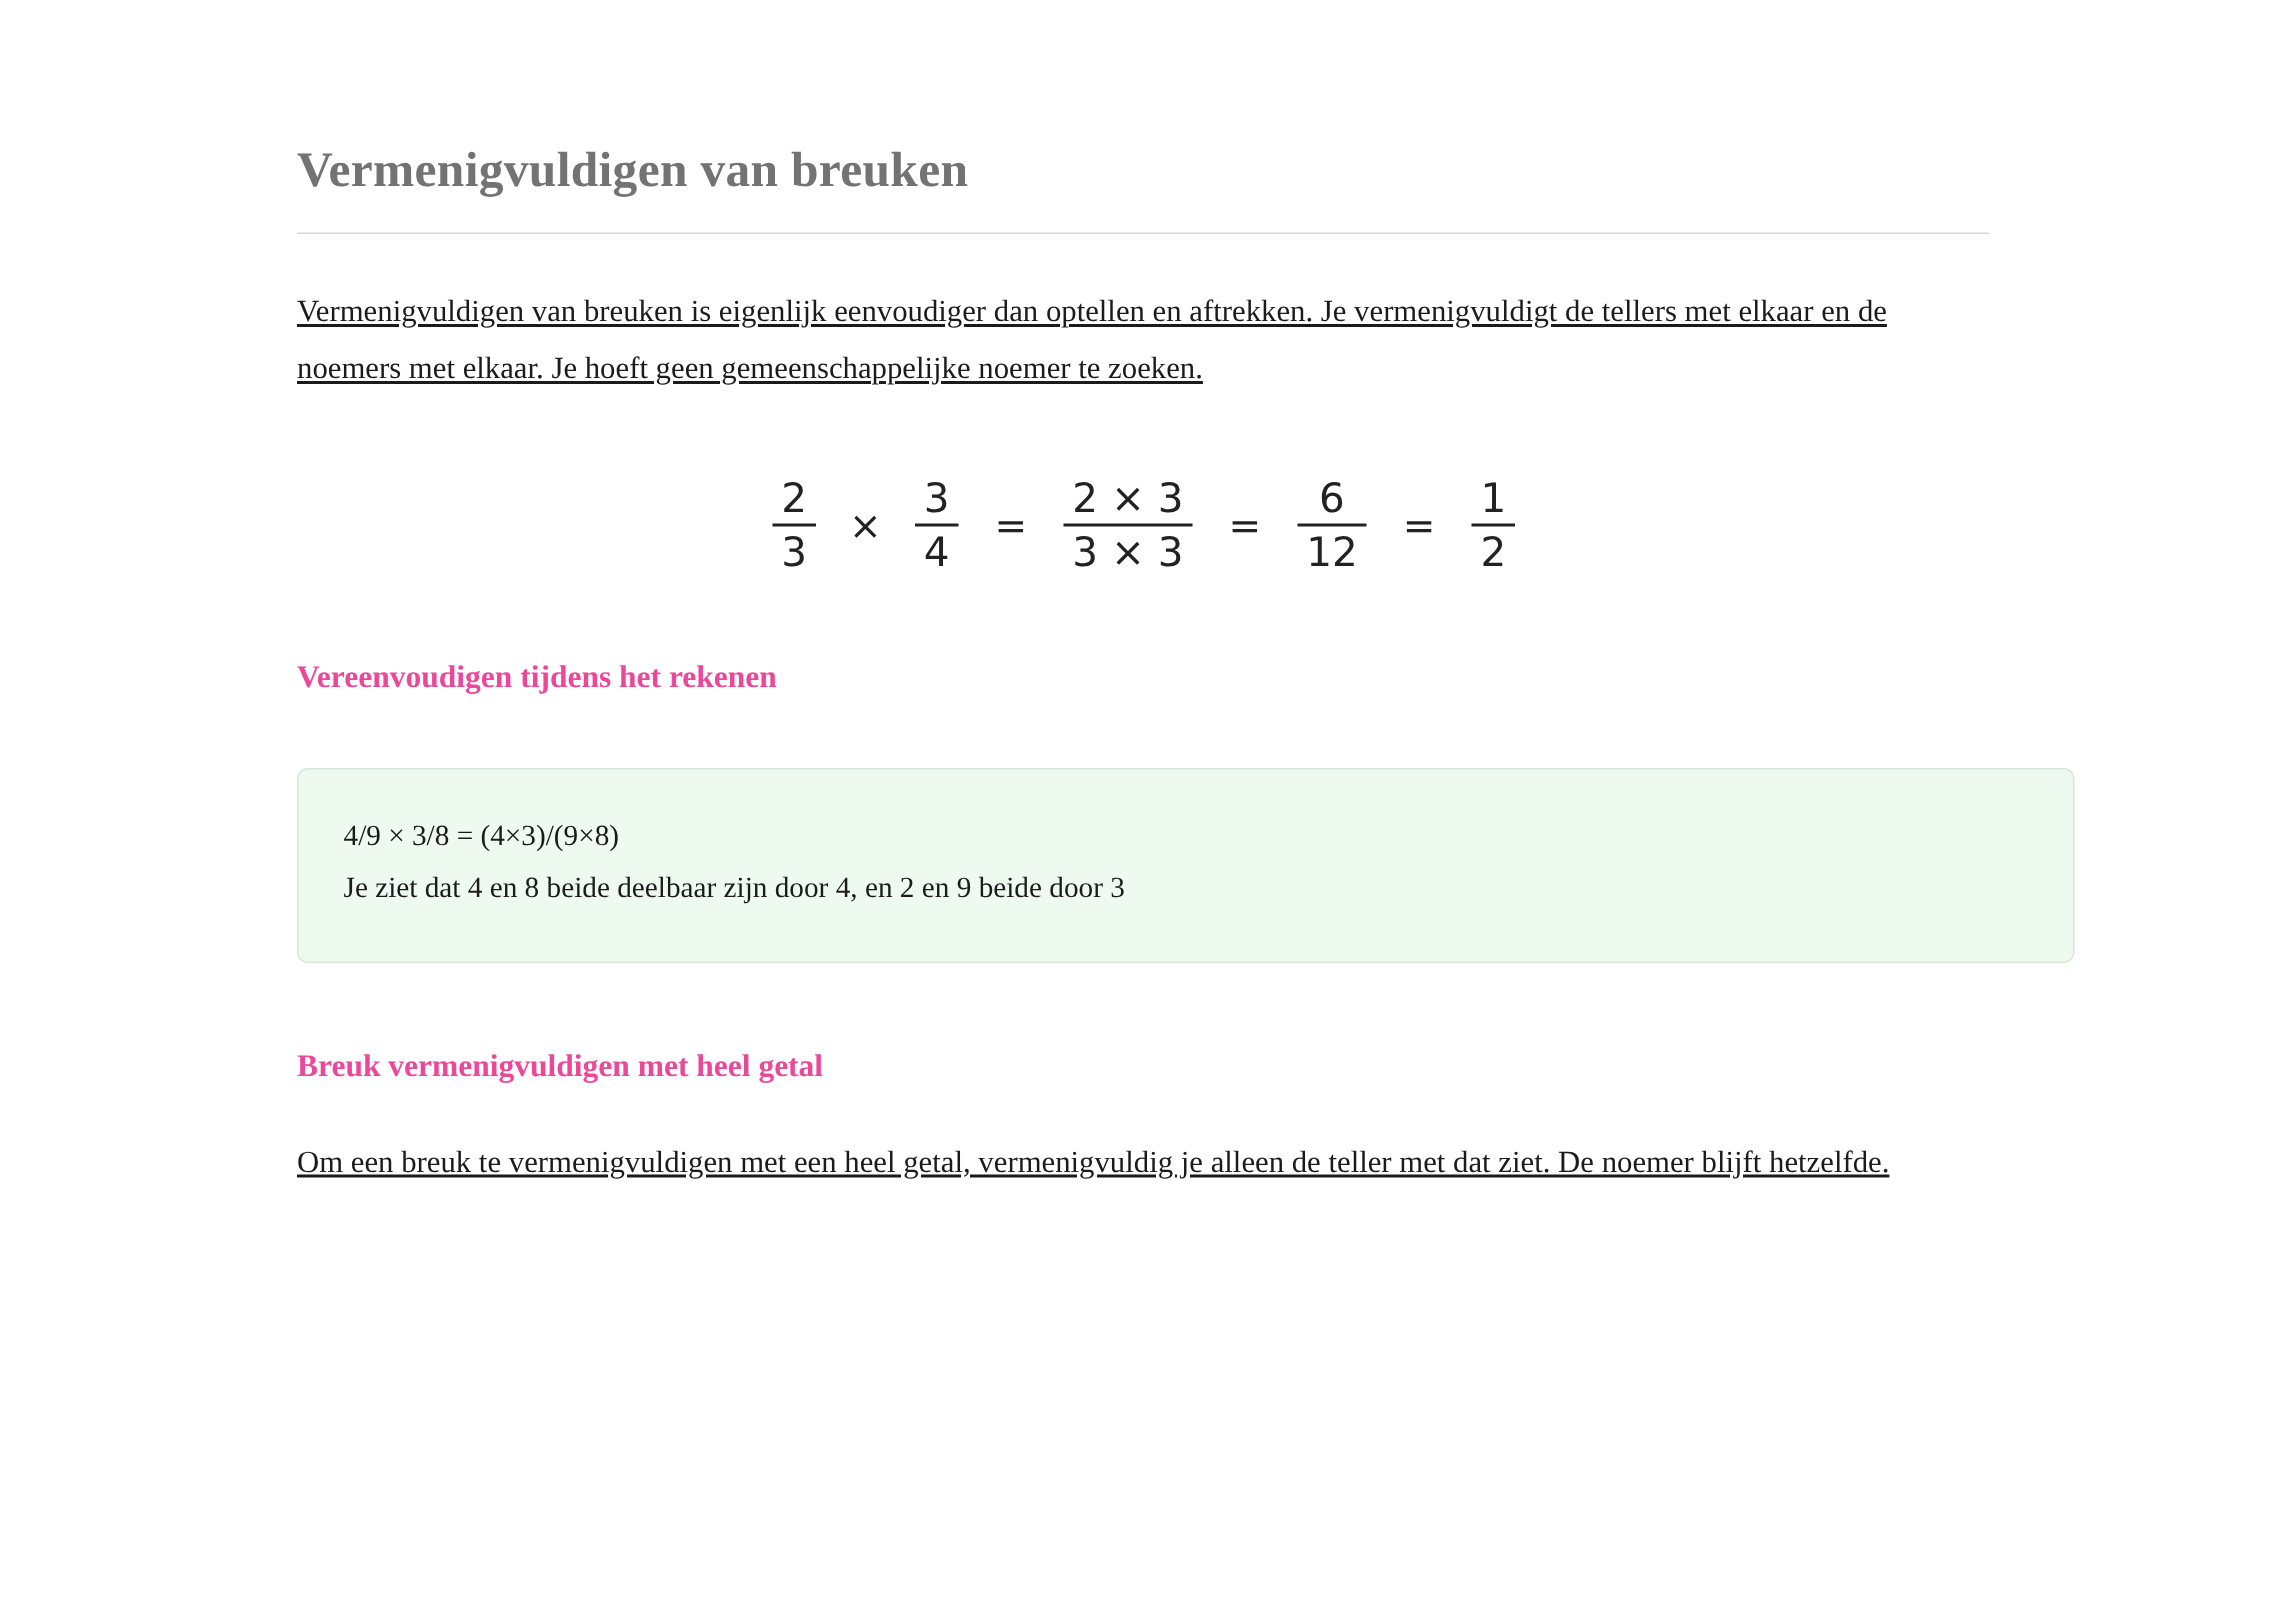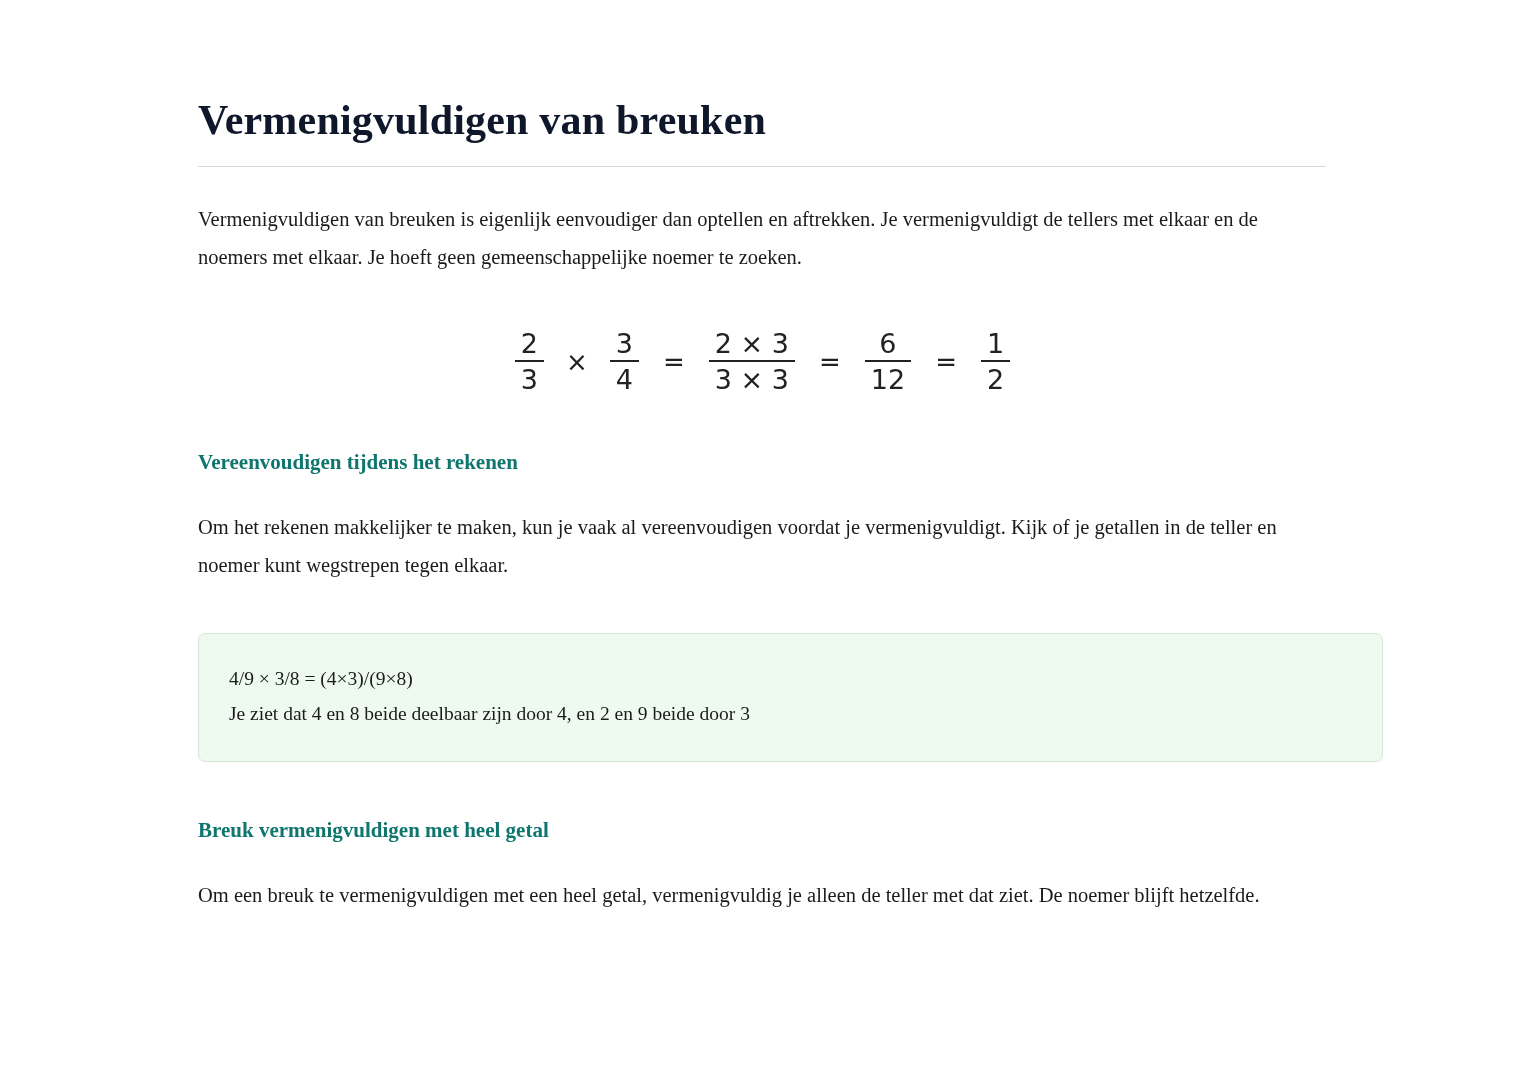--- a/index.html
+++ b/index.html
@@ -14,39 +14,40 @@
     color: #1a1a1a;
   }
   .page {
     width: 1527px;
     min-height: 1080px;
     box-sizing: border-box;
     padding: 96px 200px 40px 198px;
   }
   .doc-title {
     font-family: "Liberation Serif", serif;
-    font-size: 42px;
+    font-size: 33px;
     font-weight: bold;
-    color: #0f172a;
+    color: #737373;
     margin: 0;
     letter-spacing: 0.2px;
   }
   .title-rule {
     border: 0;
     border-top: 1px solid #d8d8d8;
     margin: 22px 0 0 0;
     width: 1128px;
   }
   .body-text {
     font-size: 20.5px;
     line-height: 1.85;
     color: #1b1b1b;
     margin: 34px 0 0 0;
     max-width: 1118px;
     text-align: left;
+    text-decoration: underline;
   }
   .formula-block {
     margin: 52px 0 0 0;
     display: flex;
     justify-content: center;
     align-items: center;
   }
   .formula {
     display: flex;
     align-items: center;
@@ -77,21 +78,21 @@
     padding: 0 4px;
   }
   .eq {
     font-size: 26px;
     padding: 0 6px;
   }
   .subhead {
     font-family: "Liberation Serif", serif;
     font-size: 21px;
     font-weight: bold;
-    color: #0f766e;
+    color: #ec4899;
     margin: 56px 0 0 0;
   }
   .callout {
     margin: 48px 0 0 0;
     width: 1185px;
     box-sizing: border-box;
     background: #eefaf0;
     border: 1px solid #d6e7d9;
     border-radius: 7px;
     padding: 28px 30px 30px 30px;
@@ -146,21 +147,20 @@
 
       <span class="frac">
         <span class="num">1</span>
         <span class="den">2</span>
       </span>
 
     </div>
   </div>
 
   <h2 class="subhead">Vereenvoudigen tijdens het rekenen</h2>
-  <p class="body-text">Om het rekenen makkelijker te maken, kun je vaak al vereenvoudigen voordat je vermenigvuldigt. Kijk of je getallen in de teller en noemer kunt wegstrepen tegen elkaar.</p>
 
   <div class="callout">
     <div class="callout-line">4/9 × 3/8 = (4×3)/(9×8)</div>
     <div class="callout-line">Je ziet dat 4 en 8 beide deelbaar zijn door 4, en 2 en 9 beide door 3</div>
   </div>
 
   <h2 class="subhead">Breuk vermenigvuldigen met heel getal</h2>
   <p class="body-text">Om een breuk te vermenigvuldigen met een heel getal, vermenigvuldig je alleen de teller met dat ziet. De noemer blijft hetzelfde.</p>
 
   <div class="spacer-lg"></div>

